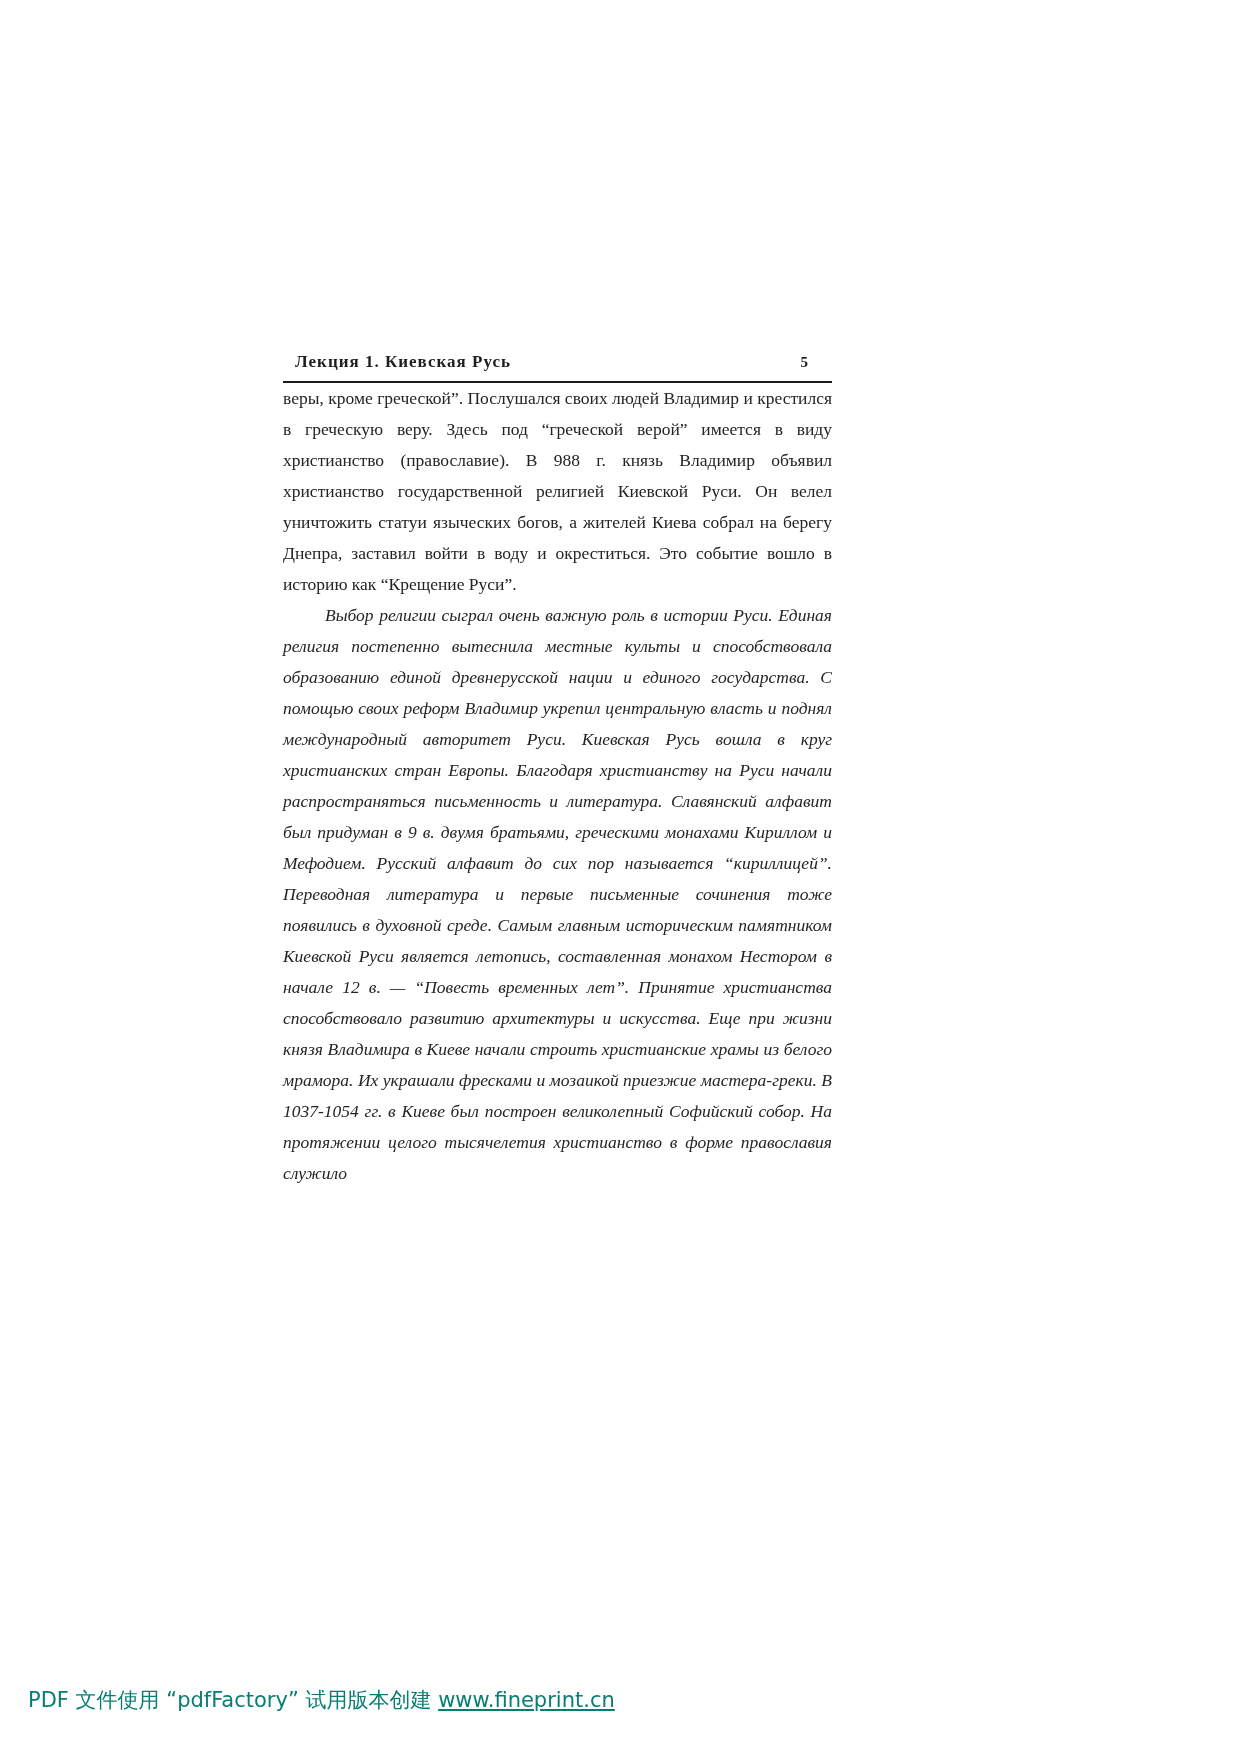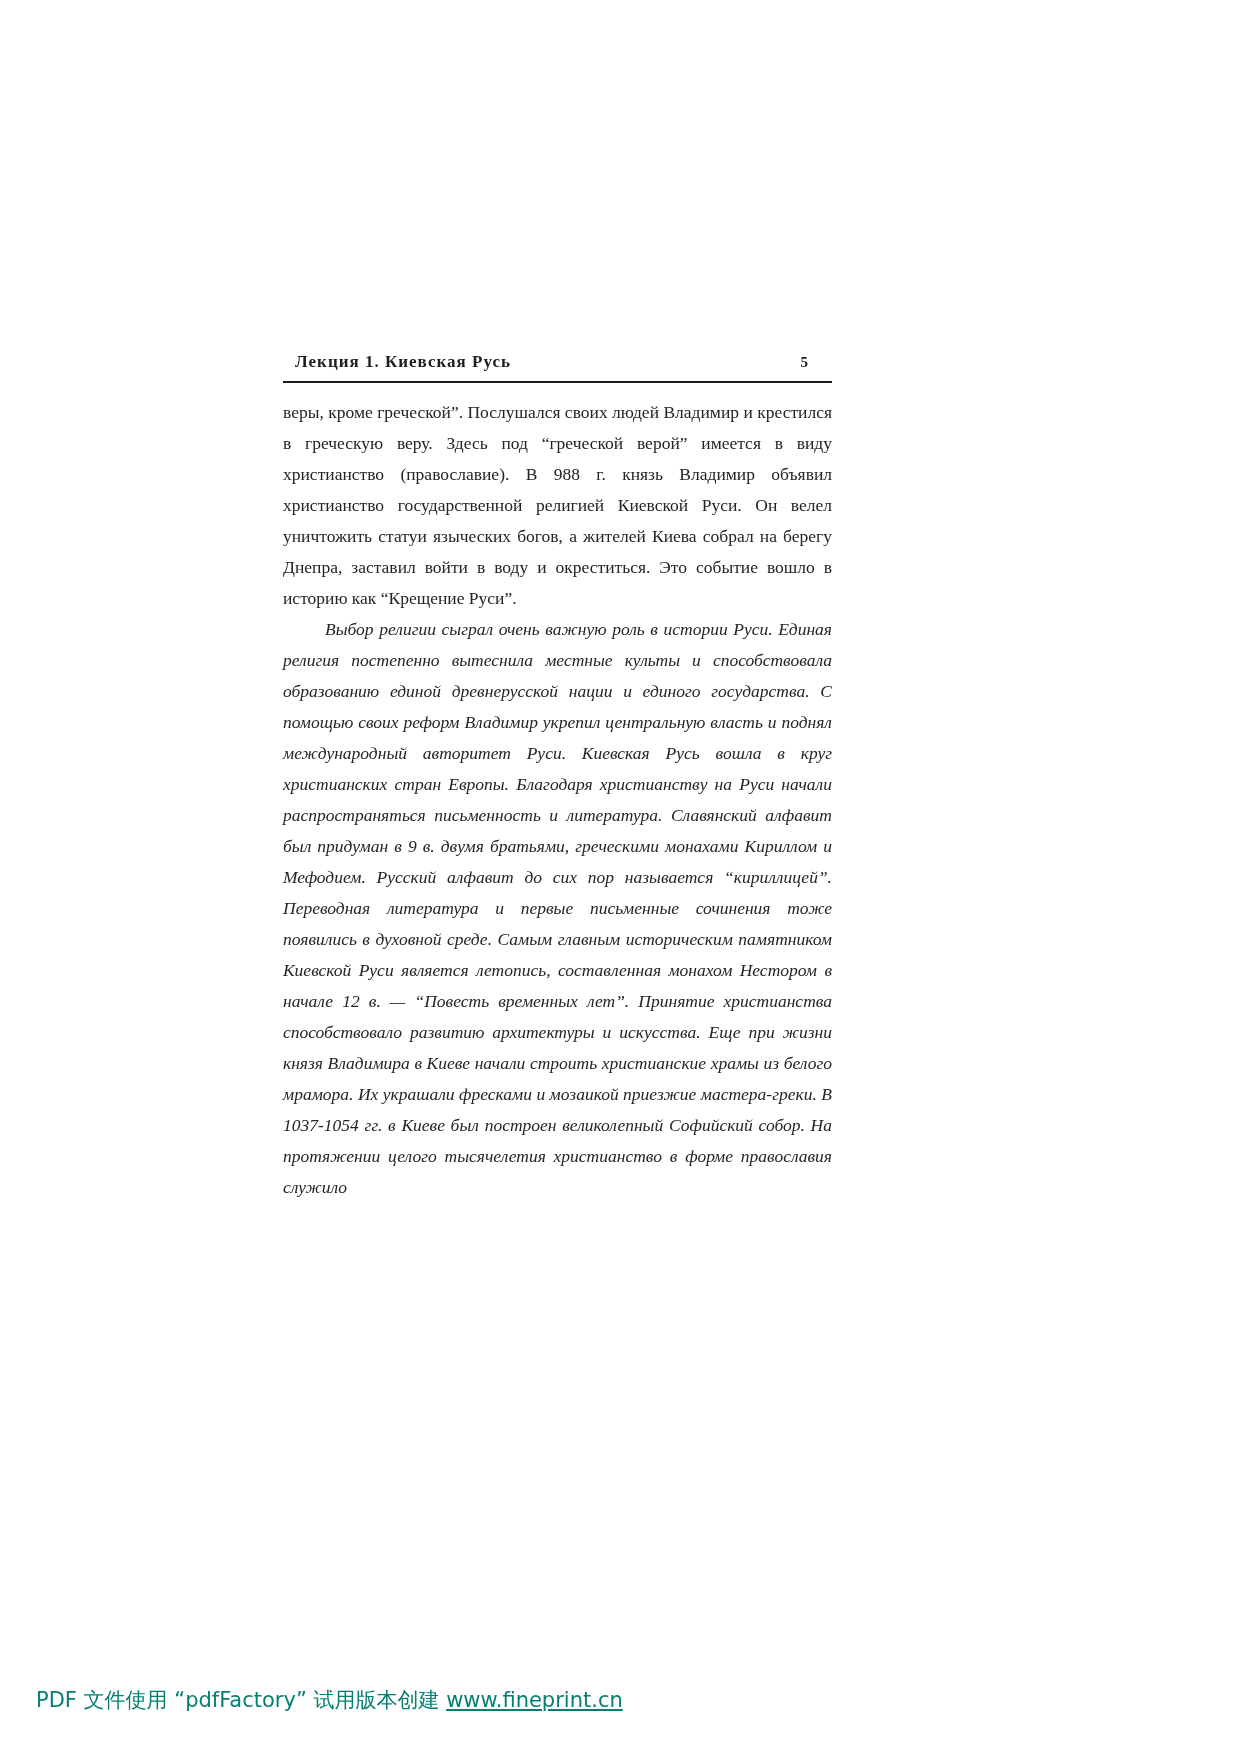--- a/index.html
+++ b/index.html
@@ -32,32 +32,32 @@
     font-weight: bold;
     font-size: 17px;
     color: #1e1e1e;
     letter-spacing: 1px;
   }
   .header-page-num {
     font-size: 15px;
     letter-spacing: 0;
   }
   .body-text {
-    margin-top: 14px;
+    margin-top: 0;
     font-size: 17.5px;
     line-height: 31px;
     color: #242424;
     text-align: justify;
     text-justify: inter-word;
   }
   .para { margin: 0; }
   .para.indent { text-indent: 42px; font-style: italic; }
   .footer {
     position: absolute;
-    left: 36px;
+    left: 28px;
     top: 1686px;
     font-family: "DejaVu Sans", sans-serif;
     font-size: 21px;
     color: #067f72;
     white-space: nowrap;
   }
   .footer-link {
     color: #067f72;
     text-decoration: underline;
     cursor: pointer;

